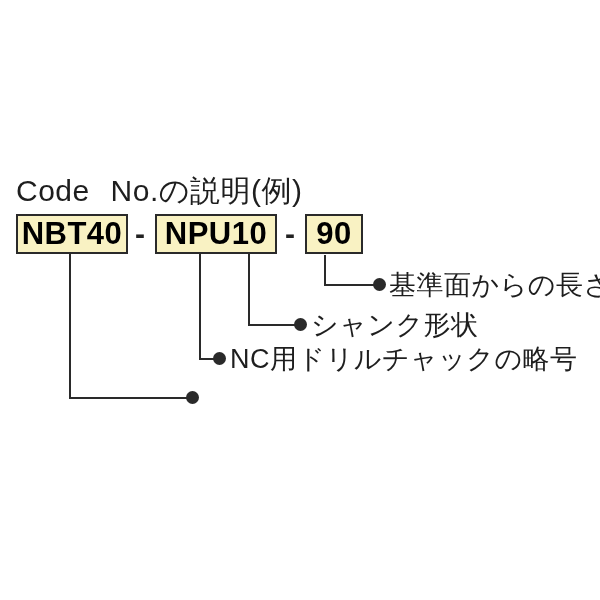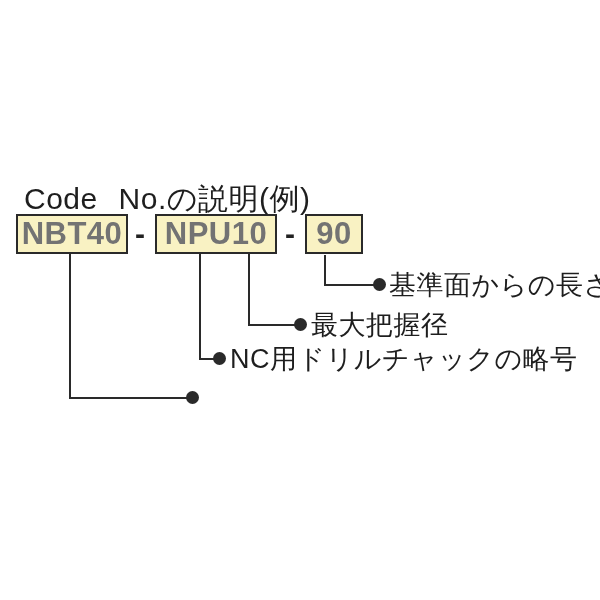--- a/index.html
+++ b/index.html
@@ -13,39 +13,39 @@
     position:relative;
     width:600px;height:600px;
     background:#ffffff;
     overflow:hidden;
     font-family:"Liberation Sans","DejaVu Sans",sans-serif;
     color:var(--text);
   }
   .page-title{
     position:absolute;
     left:16px;top:174px;
-    margin:8px;
+    margin:0;
     font-size:30px;
     font-weight:400;
     line-height:34px;
     letter-spacing:0.5px;
     word-spacing:12px;
     color:var(--text);
     white-space:nowrap;
   }
   .code-box{
     position:absolute;
     top:214px;height:40px;
     box-sizing:border-box;
     background:var(--box-fill);
     border:2px solid var(--box-border);
     display:flex;align-items:center;justify-content:center;
     font-size:31px;font-weight:700;
     letter-spacing:0.5px;
-    color:#737373;
+    color:#000000;
     white-space:nowrap;
   }
   .box-1{left:16px;width:112px;}
   .box-2{left:155px;width:122px;}
   .box-3{left:305px;width:58px;}
   .code-sep{
     position:absolute;
     top:214px;height:40px;width:16px;
     display:flex;align-items:center;justify-content:center;
     font-size:30px;font-weight:700;color:#222;
@@ -103,21 +103,21 @@
   <div class="code-box box-3">90</div>
 
   <div class="cline c4-v"></div>
   <div class="cline c4-h"></div>
   <div class="dot c4-dot"></div>
   <span class="callout-label c4-label">基準面からの長さ</span>
 
   <div class="cline c3-v"></div>
   <div class="cline c3-h"></div>
   <div class="dot c3-dot"></div>
-  <span class="callout-label c3-label">最大把握径</span>
+  <span class="callout-label c3-label">シャンク形状</span>
 
   <div class="cline c2-v"></div>
   <div class="cline c2-h"></div>
   <div class="dot c2-dot"></div>
   <span class="callout-label c2-label">NC用ドリルチャックの略号</span>
 
   <div class="cline c1-v"></div>
   <div class="cline c1-h"></div>
   <div class="dot c1-dot"></div>
 

